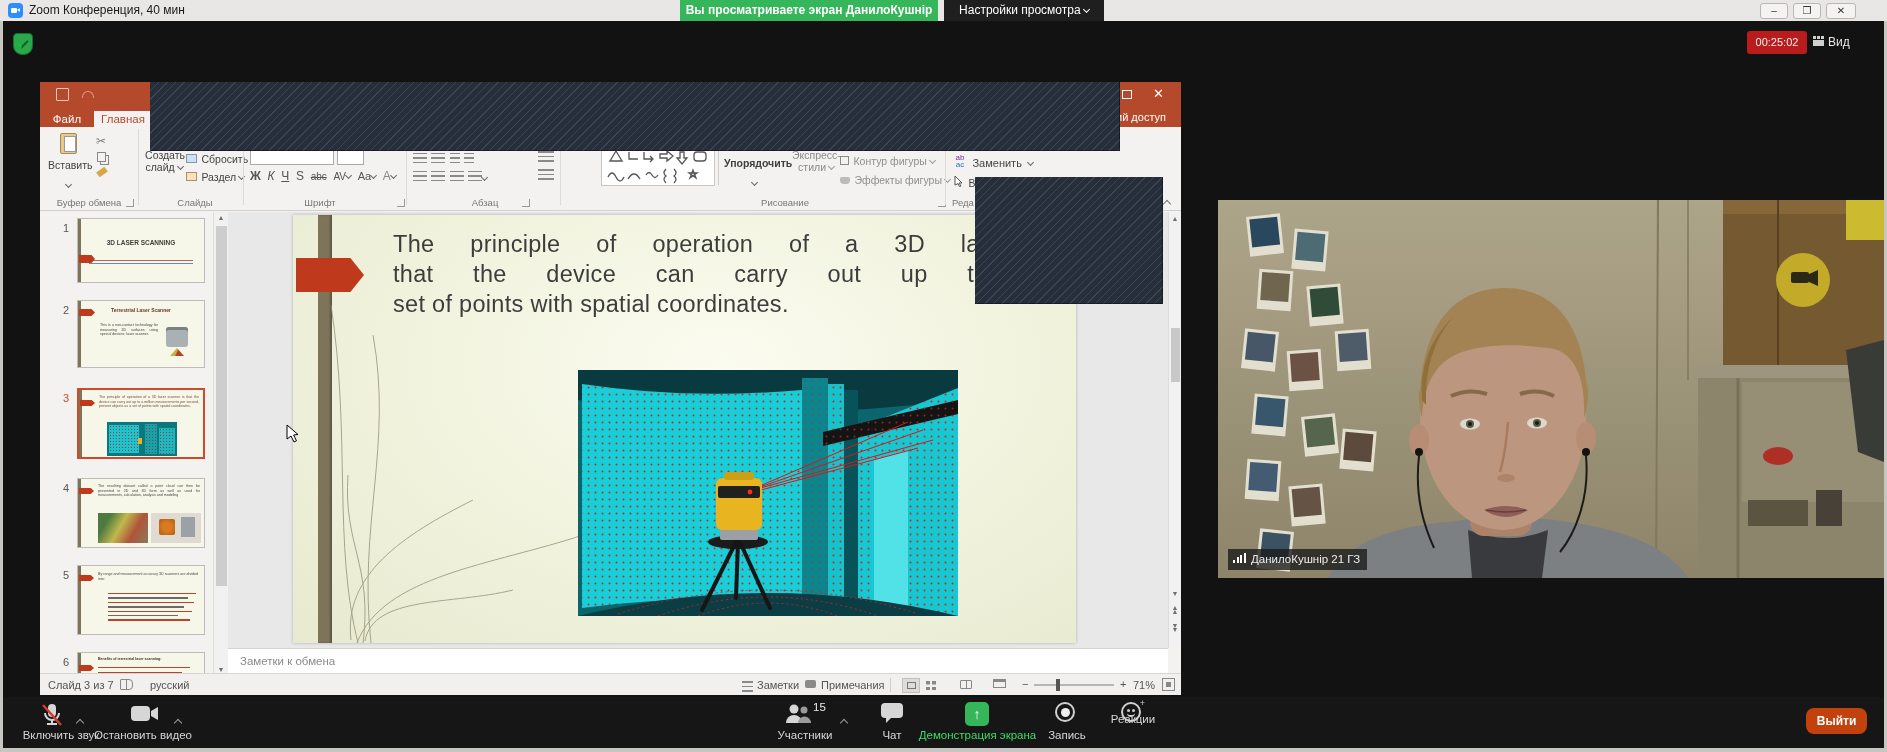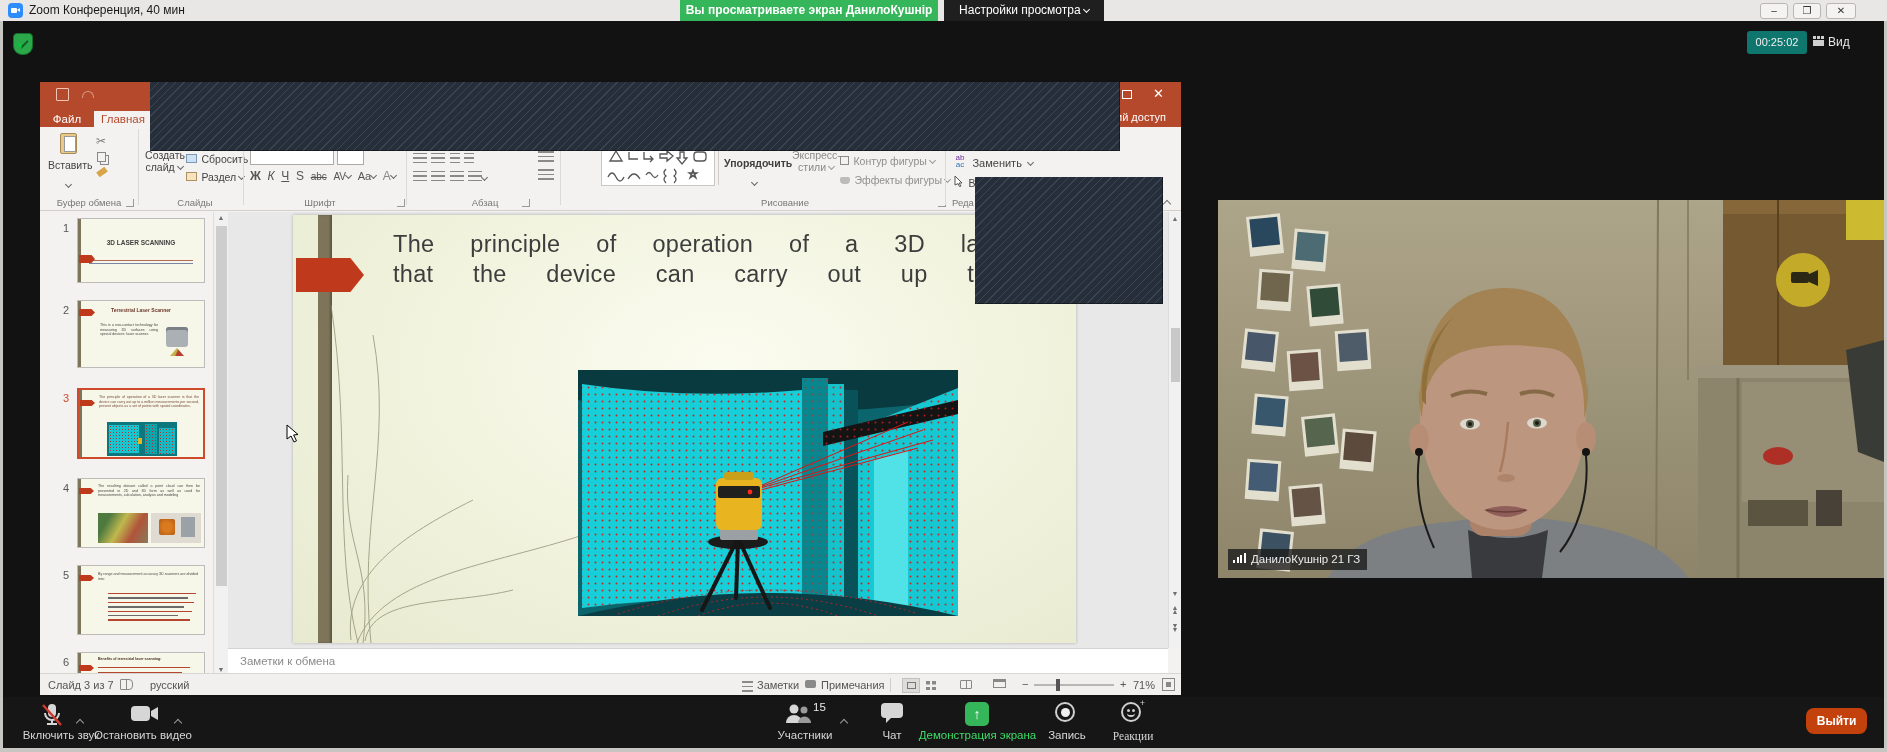--- a/index.html
+++ b/index.html
@@ -13,21 +13,21 @@
   .zoomicon:after{content:"";position:absolute;left:3px;top:5px;width:6px;height:5px;background:#fff;border-radius:1px;}
   .zoomicon:before{content:"";position:absolute;left:9px;top:5px;border-top:2.5px solid transparent;border-bottom:2.5px solid transparent;border-right:3px solid #fff;}
   .wbtn{top:3px;height:16px;background:#f4f3f1;border:1px solid #b9b6b3;border-radius:3px;color:#333;font-size:10px;text-align:center;line-height:14px;}
   .content{left:3px;top:21px;width:1881px;height:727px;background:#121212;}
   .frame-b{left:0;top:748px;width:1887px;height:4px;background:#c8c6c3;}
   
   .banner{left:680px;top:0;width:258px;height:21px;background:#35b65a;color:#fff;font-size:12px;text-align:center;line-height:21px;font-weight:bold;}
   .viewset{left:944px;top:0;width:160px;height:21px;background:#1f1f1f;color:#fff;font-size:12px;text-align:center;line-height:21px;}
   .shield{left:13px;top:33px;width:20px;height:22px;background:#2aa84a;border-radius:4px 4px 9px 9px;border:1px solid #15702c;}
   .shield:after{content:"";position:absolute;left:4px;top:6px;width:8px;height:4px;border-left:2.5px solid #0c3;border-bottom:2.5px solid #0e5c26;transform:rotate(-45deg);}
-  .timer{left:1747px;top:31px;width:60px;height:23px;background:#0f766e;border-radius:3px;color:#efefef;font-size:11px;text-align:center;line-height:23px;}
+  .timer{left:1747px;top:31px;width:60px;height:23px;background:#b91c1c;border-radius:3px;color:#efefef;font-size:11px;text-align:center;line-height:23px;}
   .viewbtn{left:1813px;top:31px;width:54px;height:23px;color:#e8e8e8;font-size:12px;line-height:23px;}
   .gridglyph{display:inline-block;width:11px;height:10px;margin-right:4px;background:
      linear-gradient(#cfcfcf,#cfcfcf) 0 0/3px 3px no-repeat,
      linear-gradient(#cfcfcf,#cfcfcf) 4px 0/3px 3px no-repeat,
      linear-gradient(#cfcfcf,#cfcfcf) 8px 0/3px 3px no-repeat,
      linear-gradient(#cfcfcf,#cfcfcf) 0 4px/11px 6px no-repeat;}
   
   .ppt{left:40px;top:82px;width:1141px;height:613px;background:#f3f2f1;}
   .ppt-title{left:0;top:0;width:1141px;height:45px;background:#b5492c;}
   .ppt-tab{font-size:11.5px;line-height:16px;text-align:center;}
@@ -307,20 +307,21 @@
             <path d="M44,398 C70,330 180,320 270,290"></path>
             <path d="M52,396 C60,350 140,360 200,345"></path>
           </g>
         </svg>
 
         <div class="abs" style="left:3px;top:43px;width:68px;height:34px;background:#bf3a1d;clip-path:polygon(0 0,80% 0,100% 50%,80% 100%,0 100%);"></div>
 
         <div class="abs" style="left:100px;top:14px;width:707px;">
           <div class="slideline">The principle of operation of a 3D laser scan</div>
           <div class="slideline">that the device can carry out up to a m</div>
+          <div class="slideline" style="text-align-last:left;">set of points with spatial coordinates.</div>
         </div>
 
         <svg class="abs" style="left:285px;top:155px;" width="380" height="246" viewBox="0 0 380 246">
           <defs>
             <pattern id="rd" width="7" height="7" patternUnits="userSpaceOnUse">
                 <circle cx="3.5" cy="3.5" r="1" fill="#c22"></circle>
               </pattern>
           </defs>
           <rect width="380" height="246" fill="#0b656d"></rect>
           <path d="M0,0 H380 V30 Q190,55 0,30 Z" fill="#083a40"></path>
@@ -575,18 +576,18 @@
         <div style="margin:3.5px auto;width:9px;height:9px;border-radius:50%;background:#efefef;"></div>
       </div>
     <div class="abs ztool-label" style="left: 1026px; top: 32px; width: 76px;">Запись</div>
 
     <div class="abs" style="left: 1118px; top: 5px; width: 20px; height: 20px; border: 2px solid rgb(207, 207, 207); border-radius: 50%;">
       <div style="position:absolute;left:4px;top:5px;width:3px;height:3px;background:#cfcfcf;border-radius:50%;"></div>
       <div style="position:absolute;right:4px;top:5px;width:3px;height:3px;background:#cfcfcf;border-radius:50%;"></div>
       <div style="position:absolute;left:4px;bottom:3px;width:8px;height:4px;border-bottom:2px solid #cfcfcf;border-radius:0 0 6px 6px;"></div>
       <div style="position:absolute;right:-6px;top:-6px;color:#cfcfcf;font-size:9px;">+</div>
     </div>
-    <div class="abs ztool-label" style="left: 1092px; top: 33px; width: 76px; font-family: Liberation Serif, serif;">Реакции</div>
+    <div class="abs ztool-label" style="left: 1092px; top: 16px; width: 76px;">Реакции</div>
 
   </div>
   <div class="abs leave">Выйти</div>
 
 </div>
 
 </body></html>

